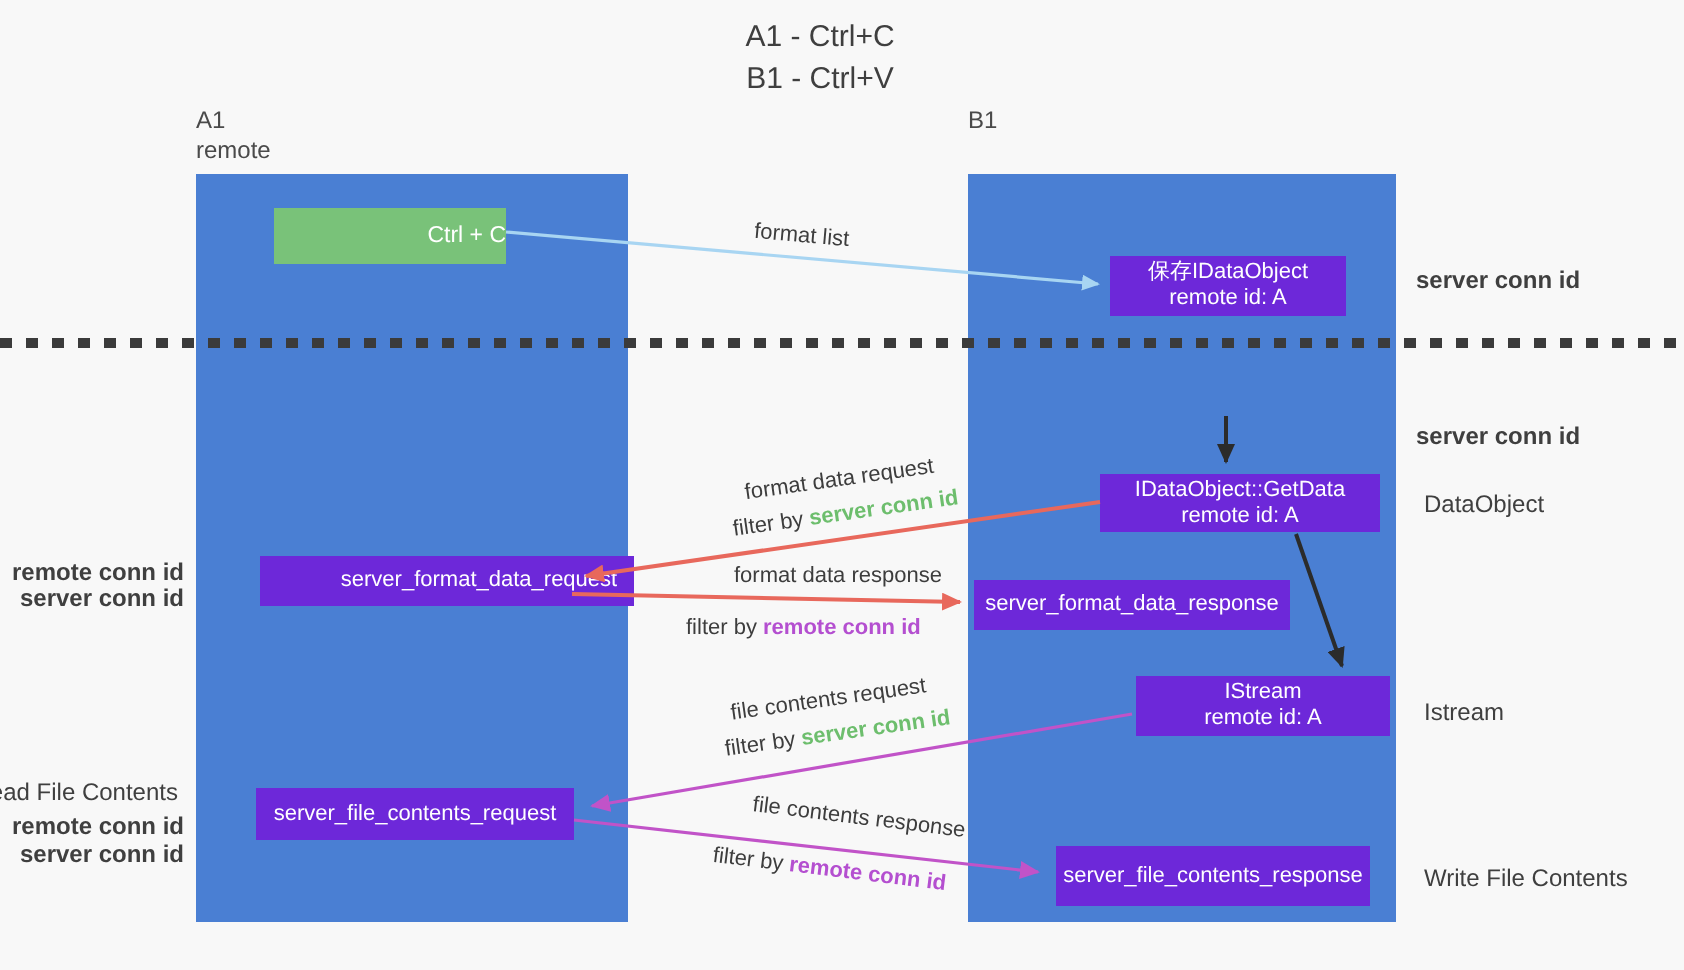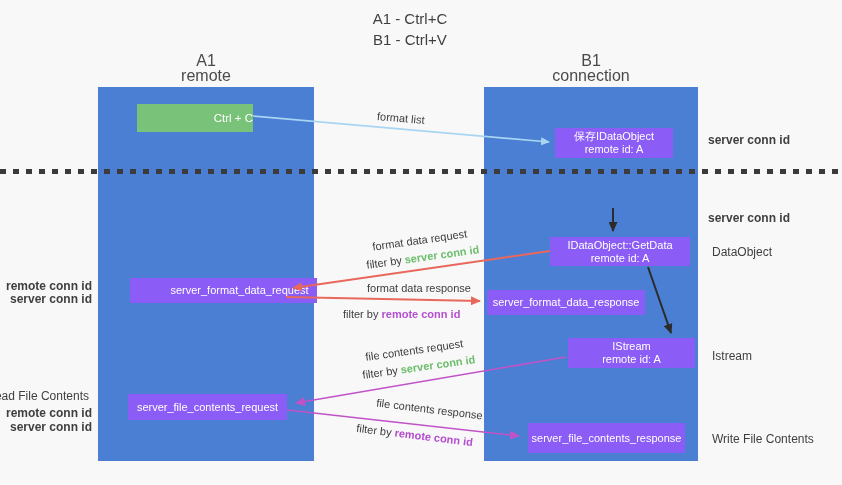--- a/index.html
+++ b/index.html
@@ -3,29 +3,29 @@
 <meta charset="utf-8">
 <style>
   html,body{margin:0;padding:0;}
   body{font-family:"Liberation Sans","DejaVu Sans",sans-serif;background:#eee;}
   #stage{position:relative;width:842px;height:485px;background:#f8f8f8;overflow:hidden;}
 
   .title{position:absolute;top:8px;left:0;width:820px;text-align:center;
          font-size:15px;color:#3f3f3f;line-height:21px;}
 
   .col{position:absolute;background:#4A7FD3;}
-  .col-header{position:absolute;text-align:center;font-size:16px;color:#4a4a4a;line-height:15px;}
+  .col-header{position:absolute;font-size:12px;color:#4a4a4a;line-height:15px;}
 
   .dotted-line{position:absolute;left:0;top:169px;width:842px;height:5px;
     background:repeating-linear-gradient(90deg,#3b3b3b 0 6px,transparent 6px 13px);z-index:6;}
 
   .box{position:absolute;display:flex;flex-direction:column;align-items:center;justify-content:center;
        color:#fff;text-align:center;z-index:4;line-height:13px;}
   .green-box{background:#79C279;font-size:11.5px;align-items:flex-end;}
-  .orange-box{background:#8b5cf6;font-size:11.5px;}
+  .orange-box{background:#6d28d9;font-size:11.5px;}
   .two-line{font-size:11px;}
 
   svg.arrows{position:absolute;left:0;top:0;z-index:5;pointer-events:none;}
 
   .edge-label{position:absolute;white-space:nowrap;font-size:11px;color:#3d3d3d;z-index:7;}
   .rot-up{transform:rotate(-8deg);}
   .rot-dn{transform:rotate(7deg);}
   .rot-blue{transform:rotate(5deg);}
   .green-t{color:#6DBE6D;font-weight:bold;}
   .purple-t{color:#B44FD0;font-weight:bold;}
@@ -42,21 +42,20 @@
     <div>A1 - Ctrl+C</div>
     <div>B1 - Ctrl+V</div>
   </div>
 
   <div class="col-header" style="left:98px;top:53px;width:216px;">
     <div>A1</div>
     <div>remote</div>
   </div>
   <div class="col-header" style="left:484px;top:53px;width:214px;">
     <div>B1</div>
-    <div>connection</div>
   </div>
 
   <div class="col" style="left:98px;top:87px;width:216px;height:374px;"></div>
   <div class="col" style="left:484px;top:87px;width:214px;height:374px;"></div>
 
   <div class="dotted-line"></div>
 
   <div class="box green-box" style="left:137px;top:104px;width:116px;height:28px;">
     <span>Ctrl + C</span>
   </div>

